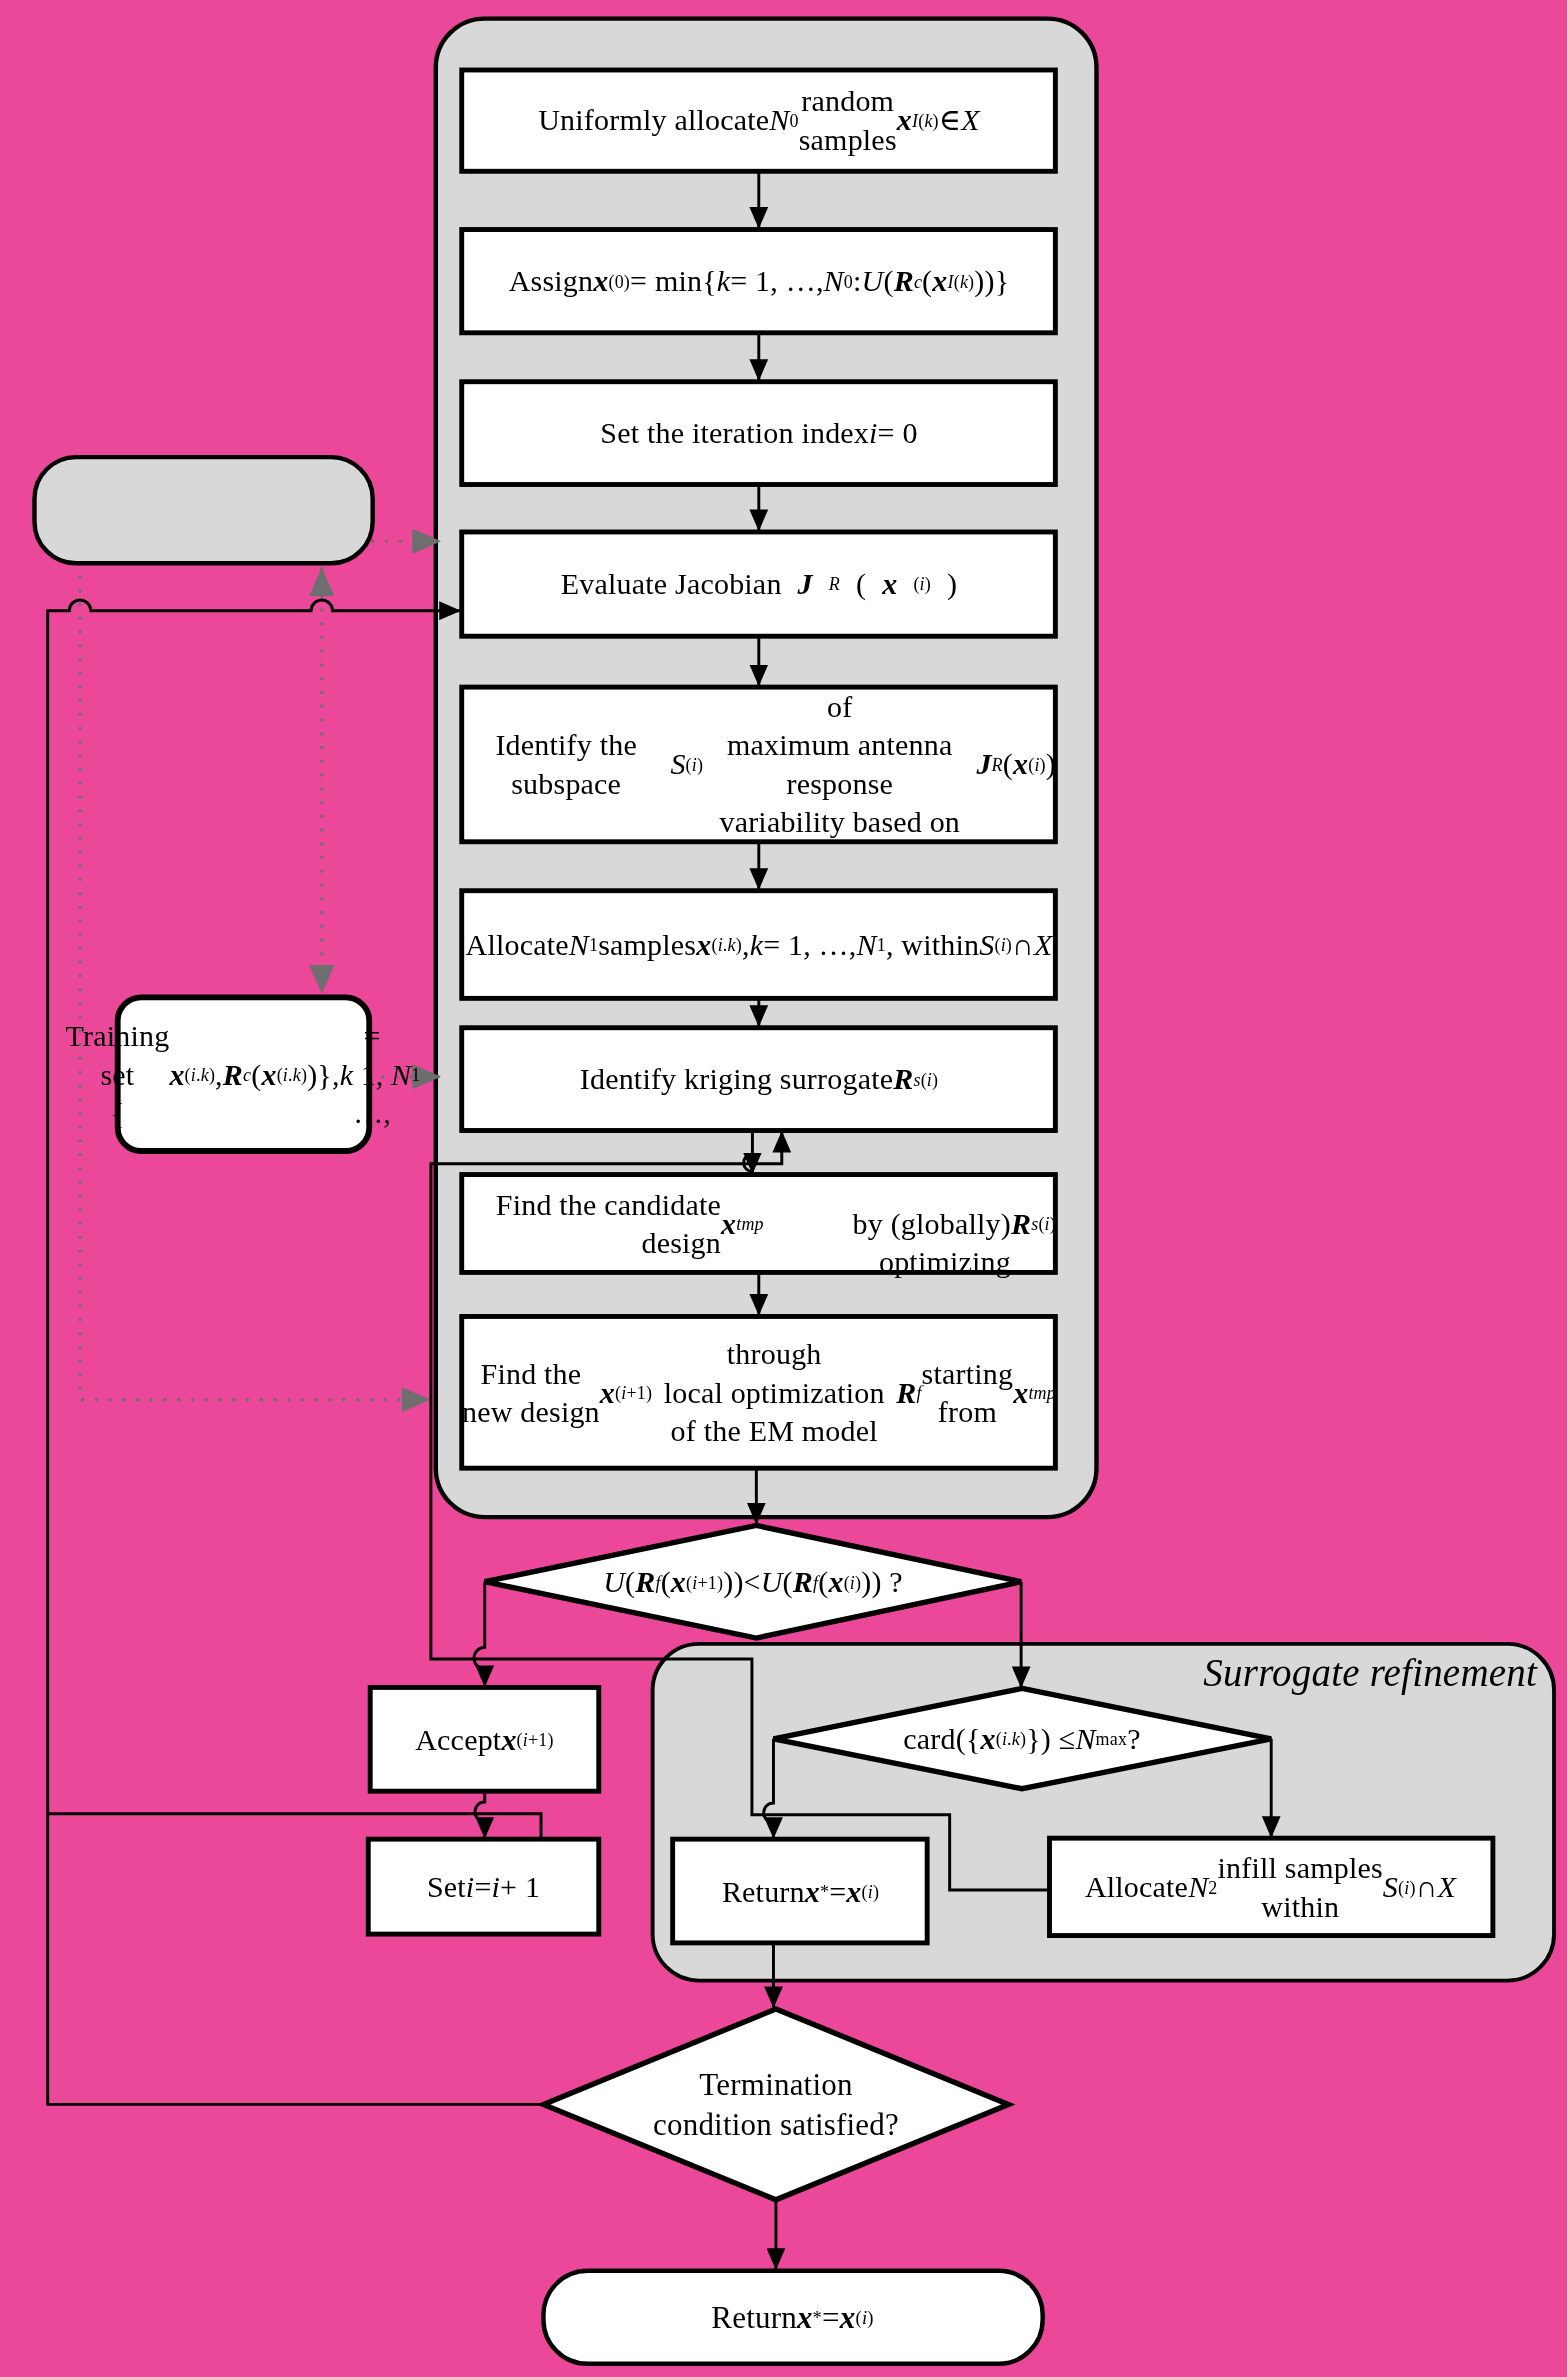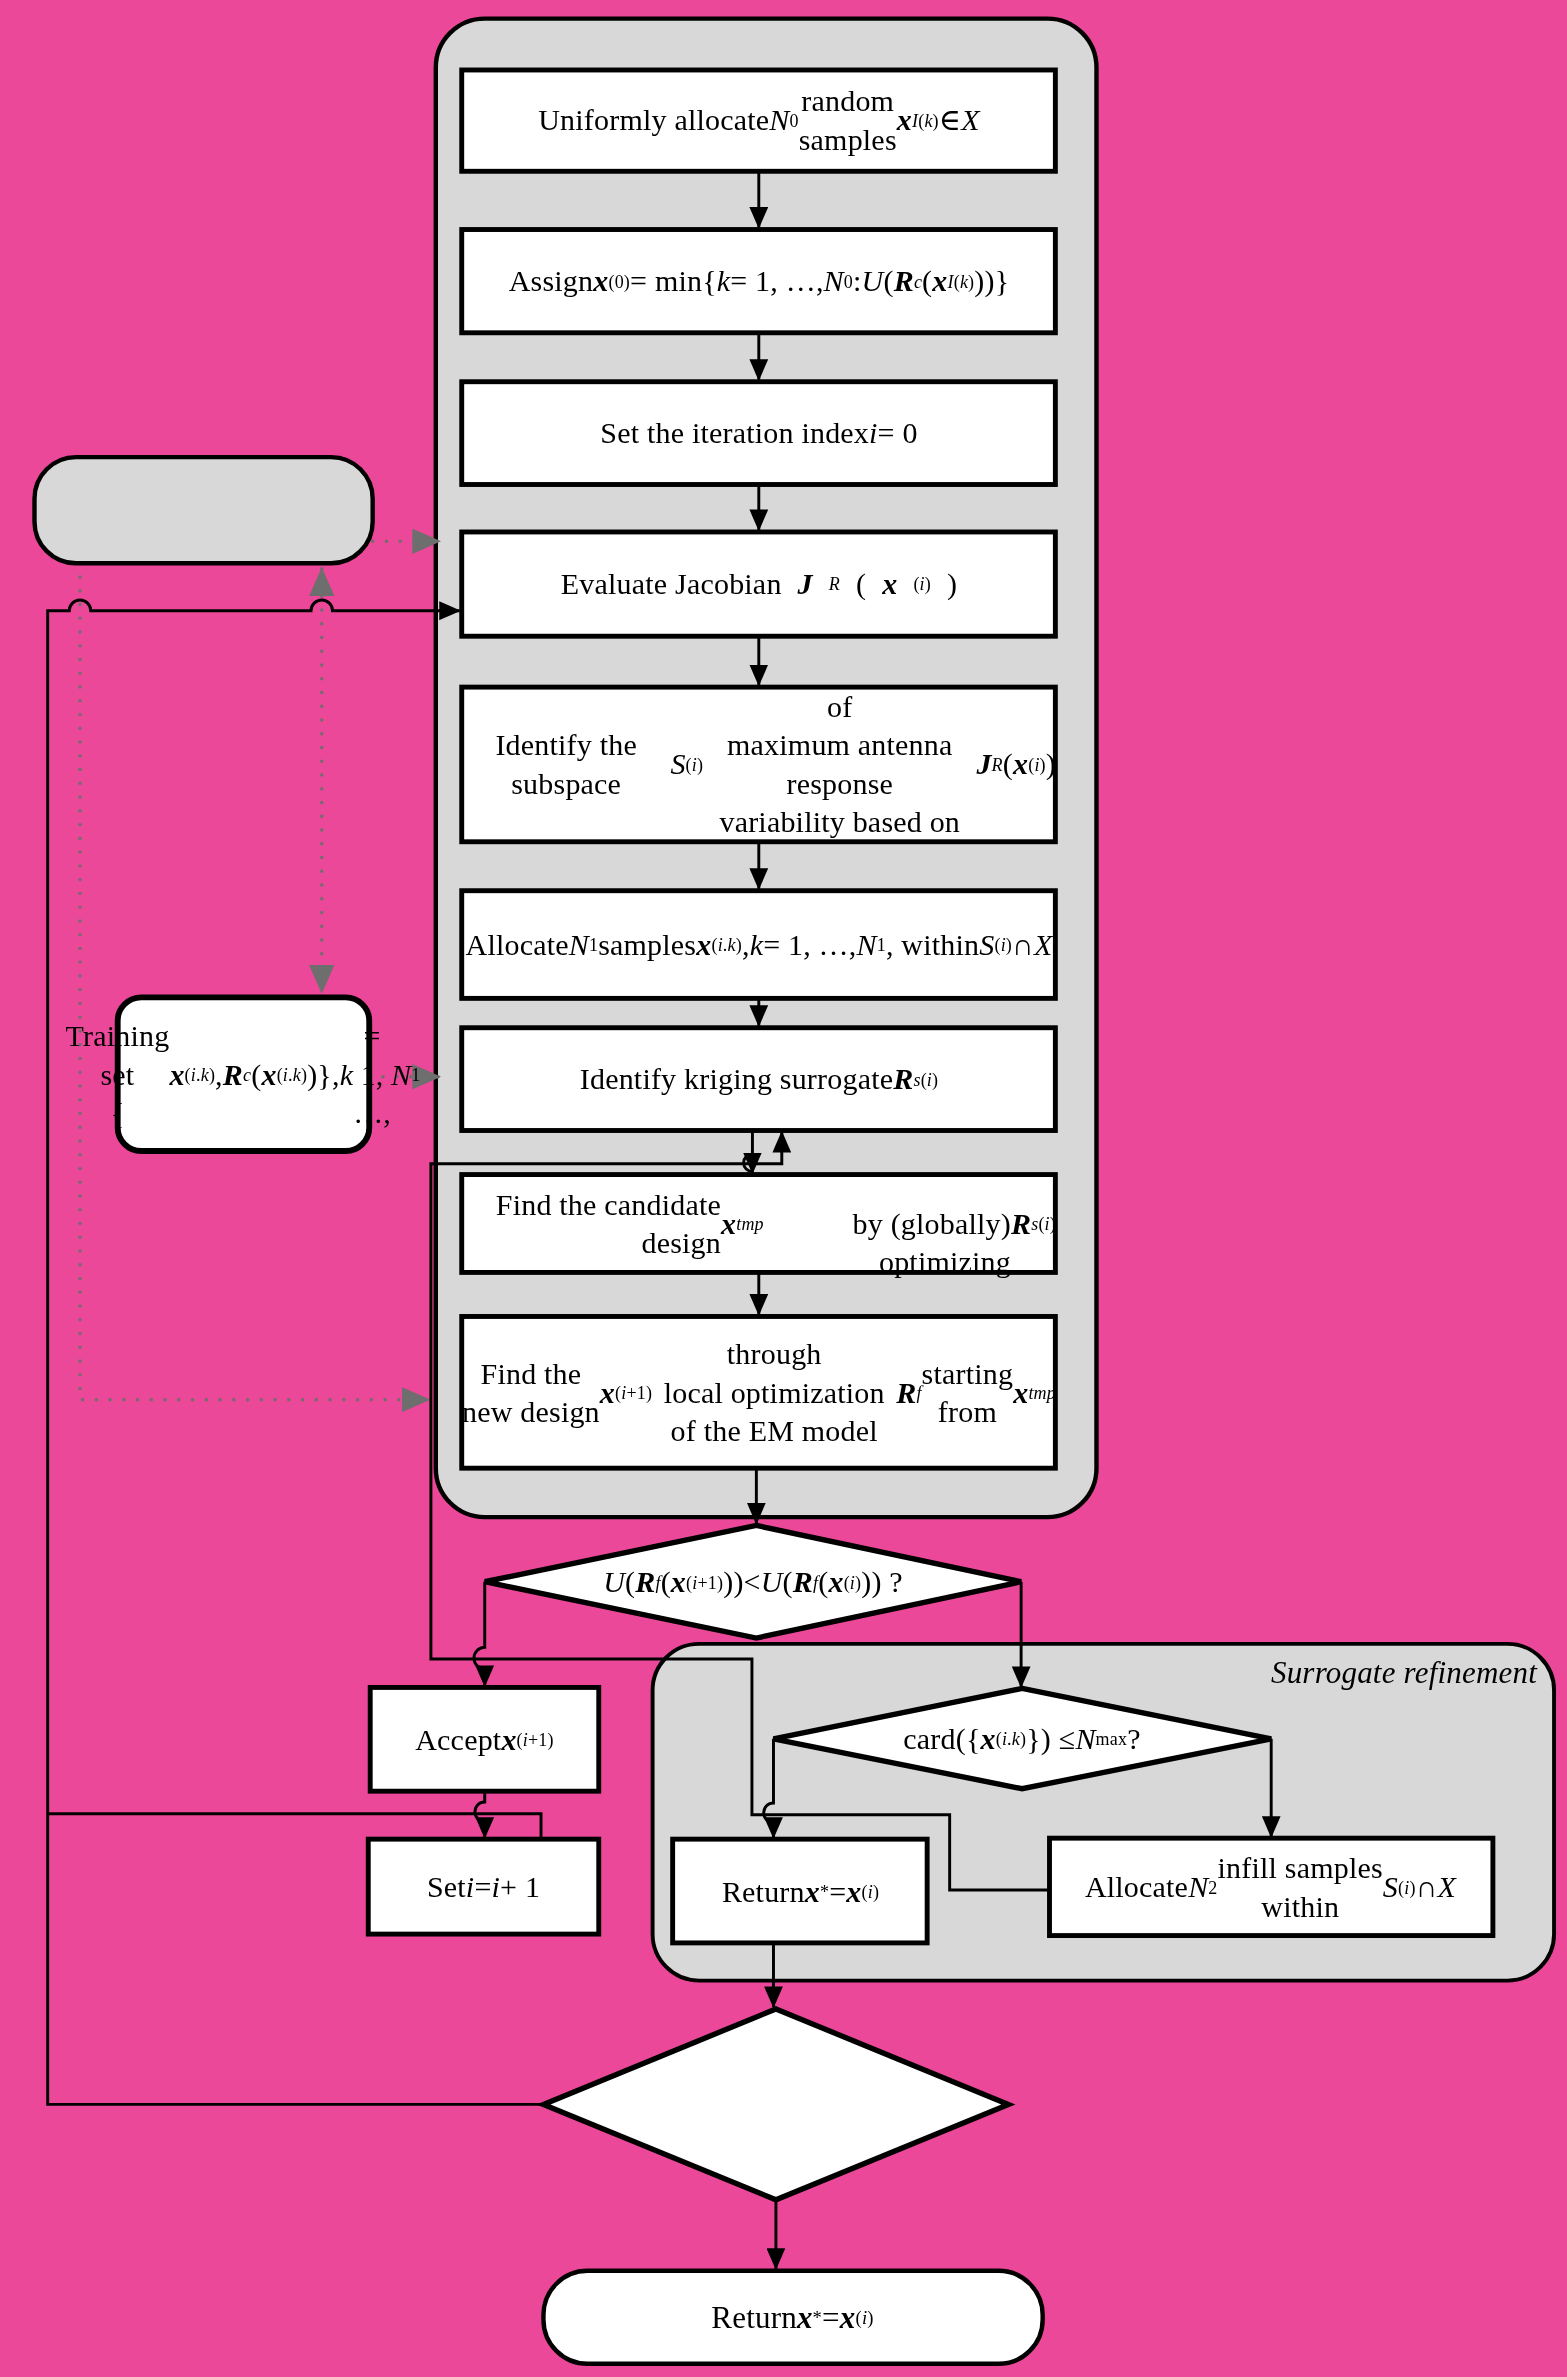--- a/index.html
+++ b/index.html
@@ -14,21 +14,21 @@
   .lbl{
     position:absolute;
     display:flex;align-items:center;justify-content:center;
     text-align:center;
     font-size:30px;line-height:1.28;
     letter-spacing:0.2px;
   }
   .lbl sup{font-size:0.6em;line-height:0;}
   .lbl sub{font-size:0.6em;line-height:0;}
   .lbl-em{font-size:33px;}
-  .lbl-ref{font-style:italic;justify-content:flex-end;padding-right:19.6px;font-size:31px;}
+  .lbl-ref{font-style:italic;justify-content:flex-end;padding-right:19.6px;font-size:39px;}
   .lbl-big{font-size:31px;}
 </style>
 </head>
 <body>
 
 <div class="stage">
 
 <svg width="1568" height="2377" viewBox="0 0 3203 4857">
   <defs>
     <marker id="mb" markerWidth="7.4" markerHeight="6.4" refX="7" refY="3.2" orient="auto" markerUnits="strokeWidth">
@@ -130,17 +130,18 @@
 <div class="lbl" style="left:368px;top:1840px;width:231px;height:95px;">Set <i>i</i> = <i>i</i> + 1</div>
 
 <div class="lbl" style="left:773px;top:1689px;width:498px;height:100px;">card({<b><i>x</i></b><sup>(<i>i</i>.<i>k</i>)</sup>}) ≤ <i>N</i><sub>max</sub> ?</div>
 
 <div class="lbl" style="left:673px;top:1840px;width:255px;height:104px;">Return <b><i>x</i></b><sup>*</sup> = <b><i>x</i></b><sup>(<i>i</i>)</sup></div>
 
 <div class="lbl" style="left:1049px;top:1839px;width:443px;height:97px;">Allocate <i>N</i><sub>2</sub> infill samples<br>within <i>S</i><sup>(<i>i</i>)</sup> ∩ <i>X</i></div>
 
 <div class="lbl lbl-ref" style="left:1101px;top:1652px;width:436px;height:41px;">Surrogate refinement</div>
 
+<div class="lbl lbl-big" style="left:580px;top:2036px;width:392px;height:137px;">Termination<br>condition satisfied?</div>
 
 <div class="lbl lbl-big" style="left:543px;top:2271px;width:499px;height:93px;">Return <b><i>x</i></b><sup>*</sup> = <b><i>x</i></b><sup>(<i>i</i>)</sup></div>
 
 </div>
 
 
 </body></html>

